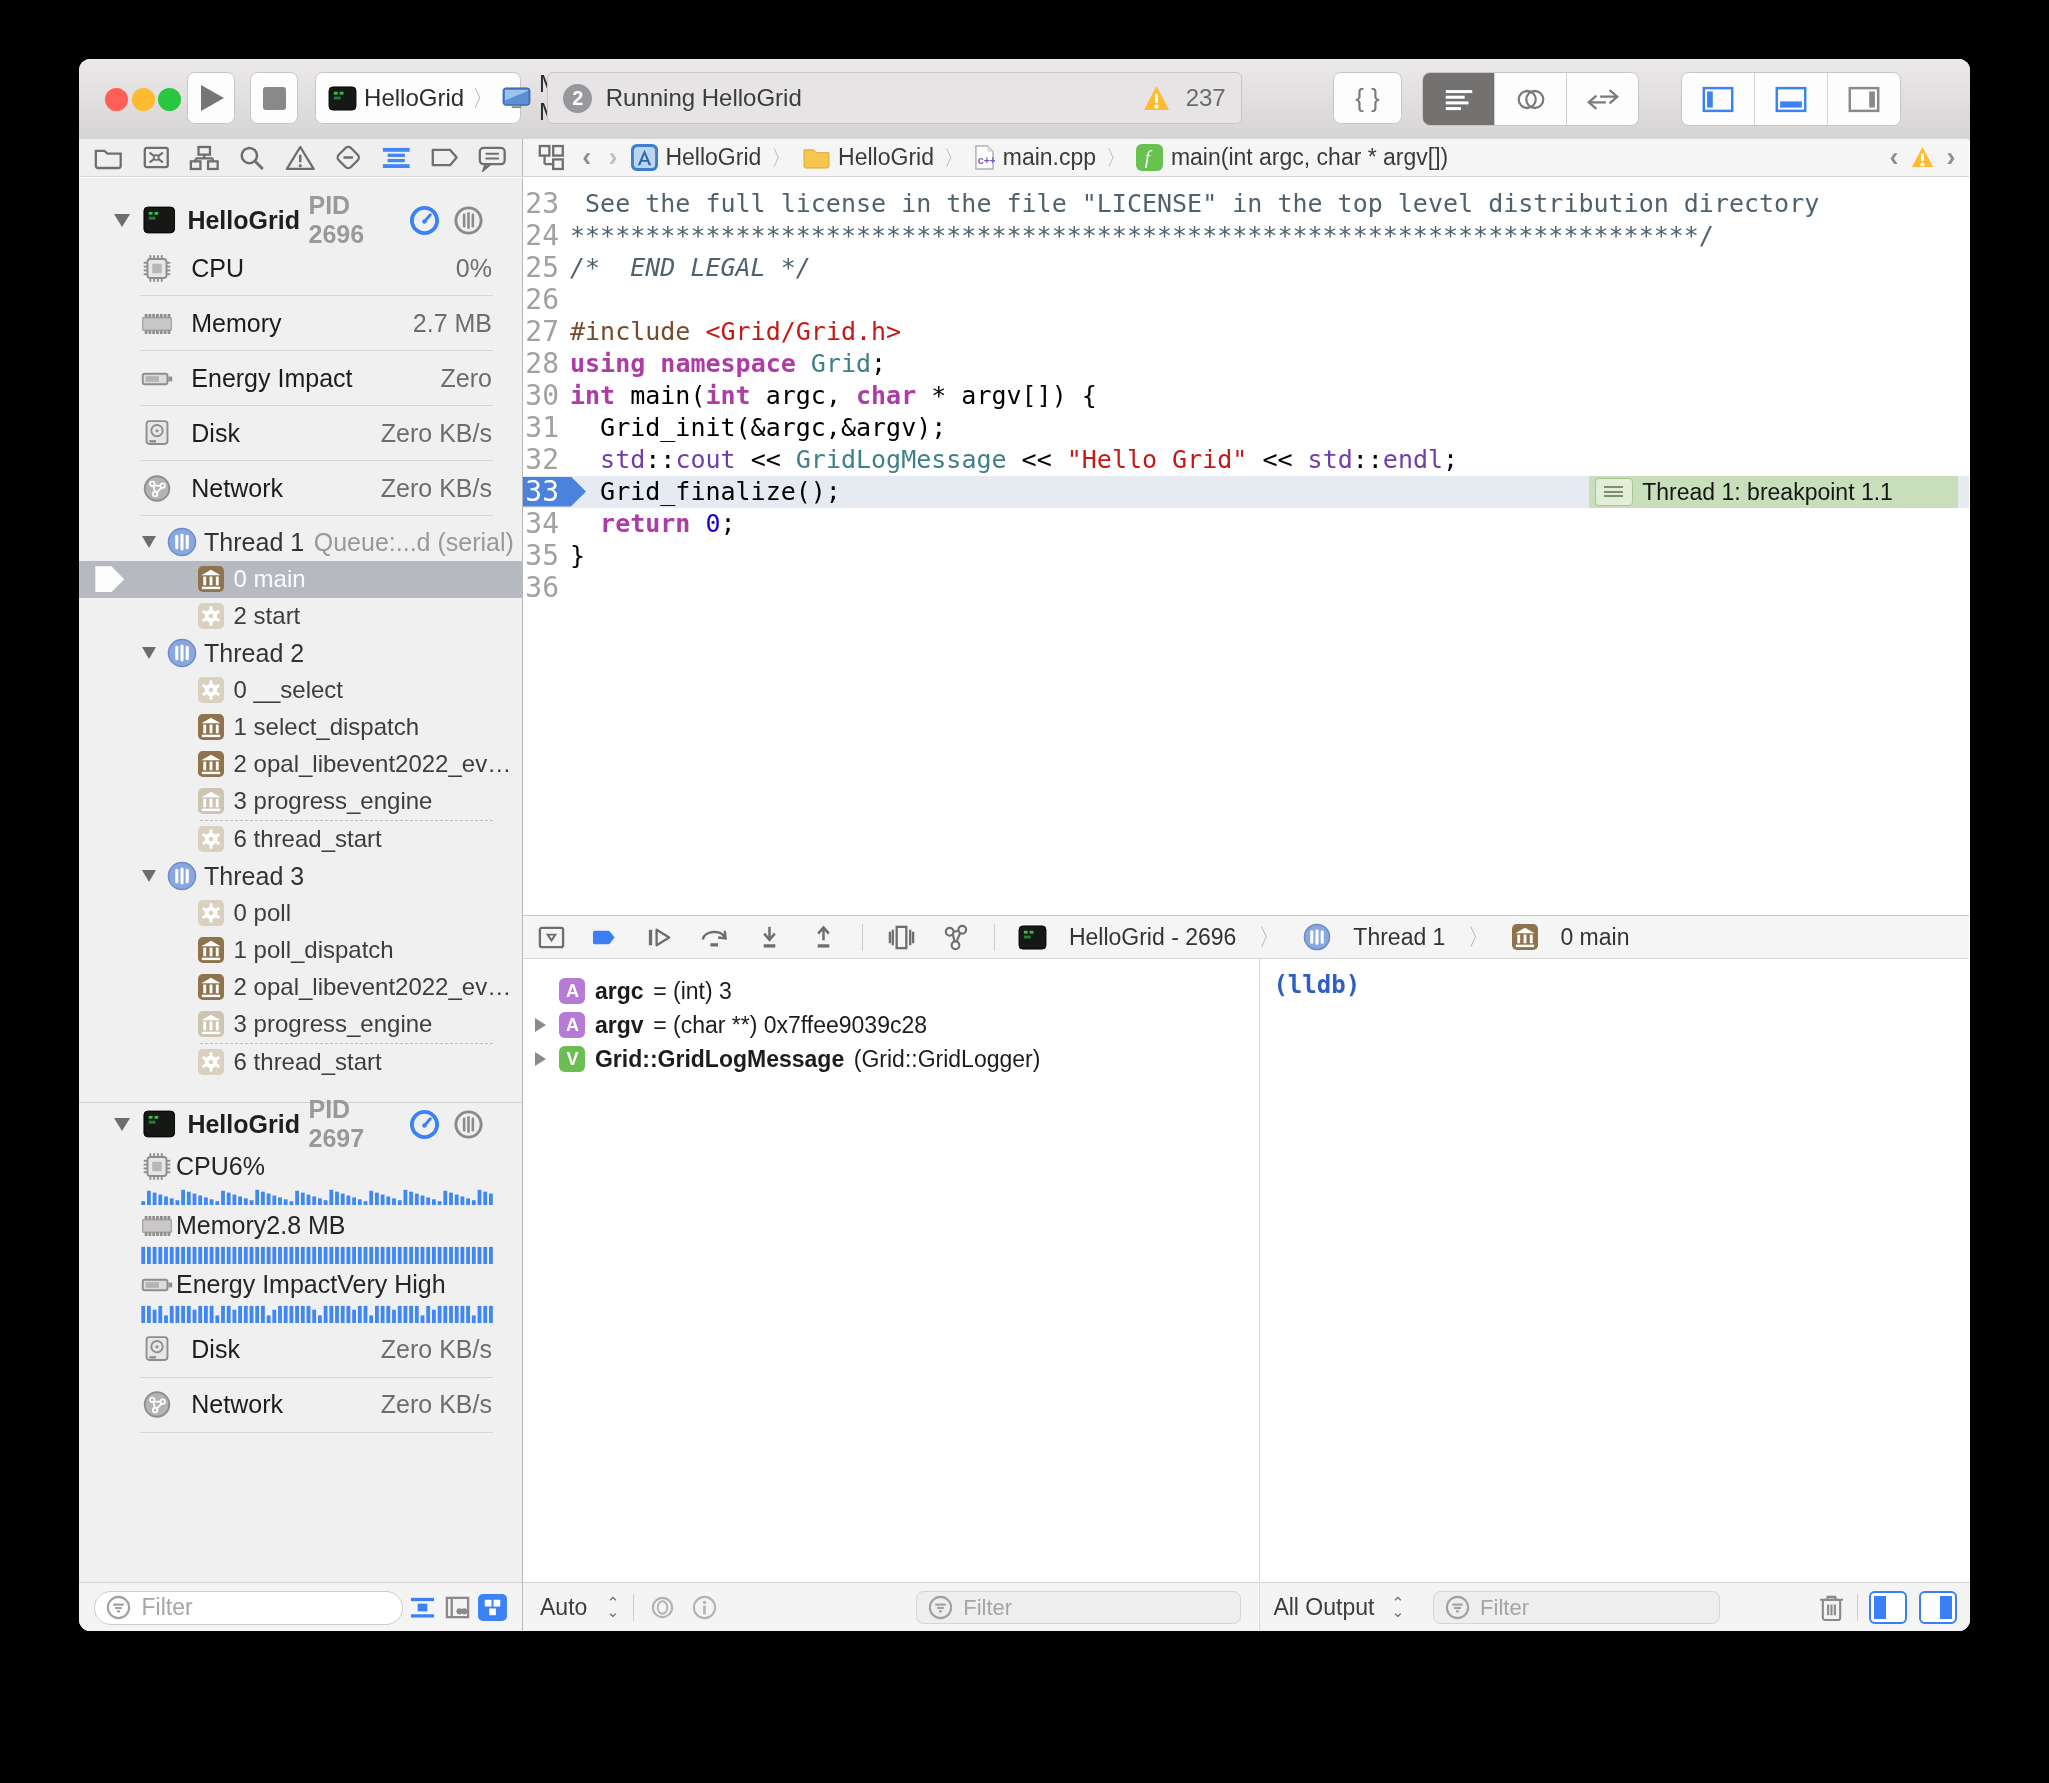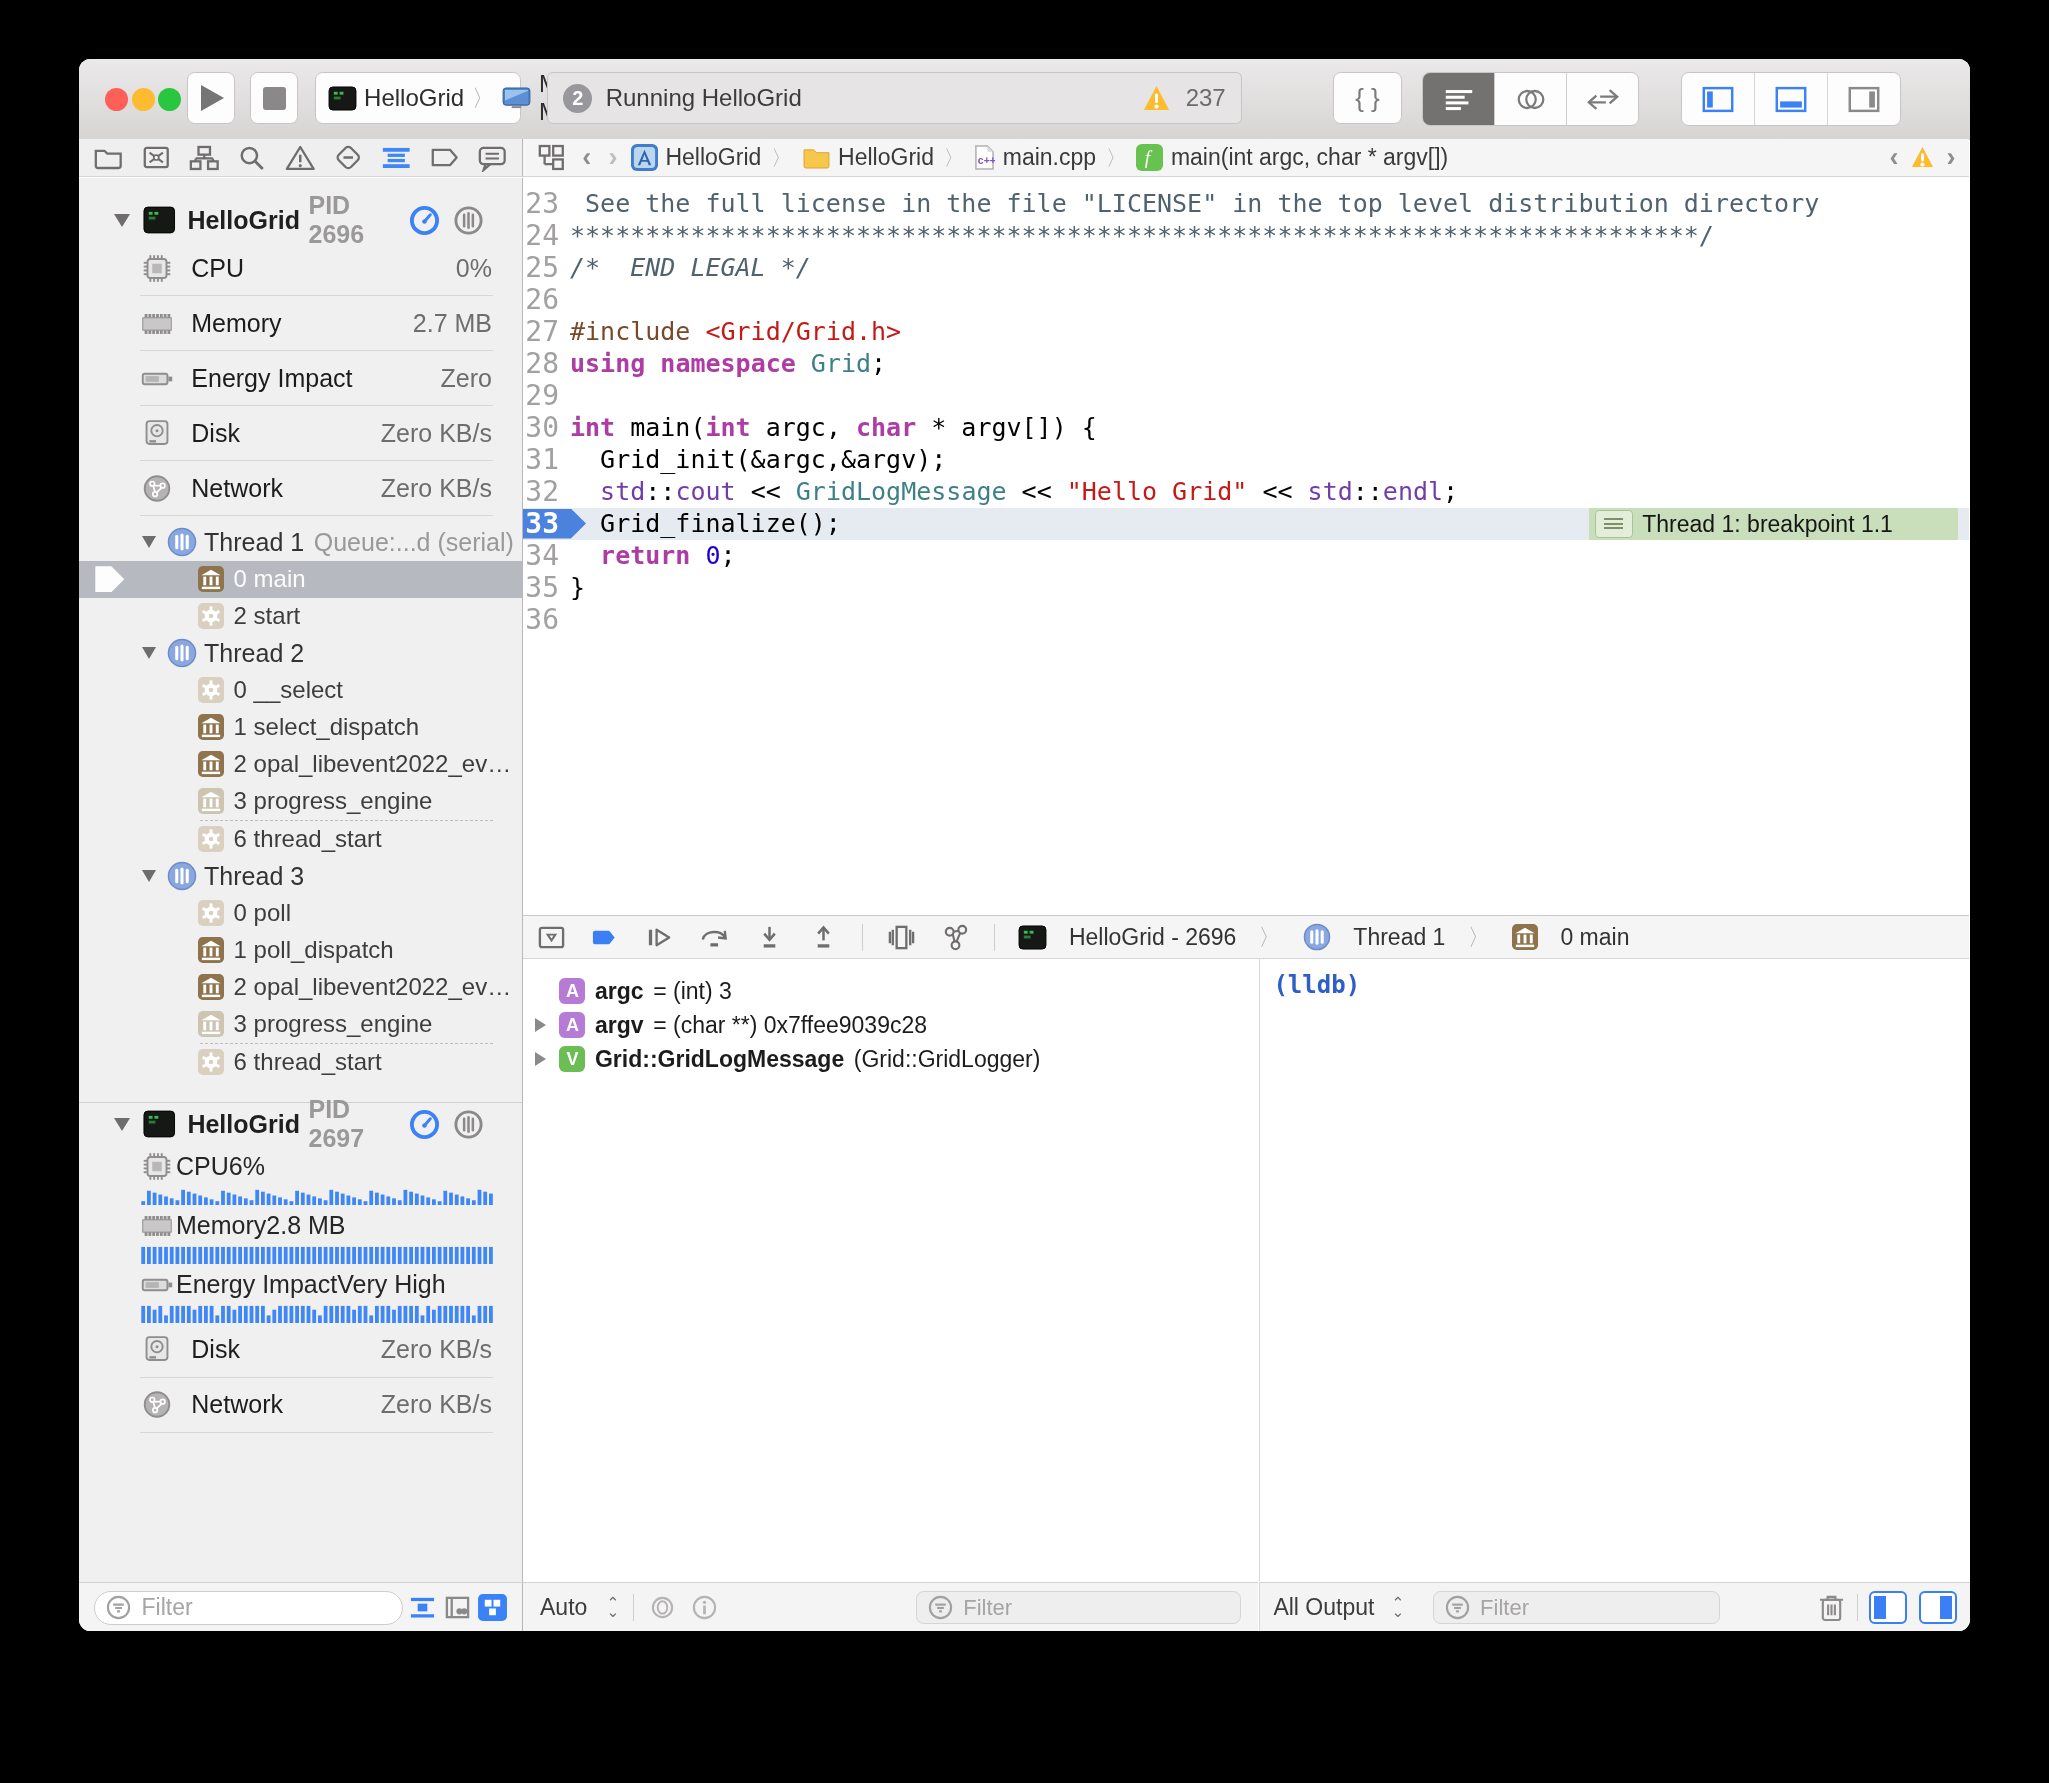--- a/index.html
+++ b/index.html
@@ -76,21 +76,21 @@
   .sbtn{width:29px;height:29px;display:flex;align-items:center;justify-content:center;}
   
   .codewrap{position:absolute;left:444px;top:119px;width:1446px;height:738px;background:#fff;overflow:hidden;
             font-family:"DejaVu Sans Mono",monospace;font-size:25px;padding-top:9.6px;box-sizing:border-box;}
   .cl{position:relative;height:32px;line-height:32px;white-space:pre;}
   .cl .num{position:absolute;left:0;top:0;width:36px;text-align:right;color:#a2a0a0;font-size:28px;}
   .cl .ct{position:absolute;left:47px;top:0;}
   .cl.bp{background:#e6ebf1;}
   .bpmark{position:absolute;left:0;top:1px;width:63px;height:30px;background:#4a82dd;
           clip-path:polygon(0 0,76% 0,100% 50%,76% 100%,0 100%);}
-  .cl.bp .num{color:#fff;z-index:2;font-weight:bold;}
+  .cl.bp .num{color:#fff;z-index:2;font-weight:normal;}
   .anno{position:absolute;left:1066px;top:0;width:369px;height:32px;background:#c9debb;display:flex;align-items:center;
         gap:9.6px;padding-left:5.7px;box-sizing:border-box;font-family:"Liberation Sans",sans-serif;font-size:23px;color:#161616;}
   .annobtn{width:36px;height:26px;background:#e2eed8;border:1px solid #a9c493;border-radius:3.8px;
            display:flex;flex-direction:column;justify-content:center;gap:2.9px;align-items:center;}
   .annobtn i{display:block;width:19px;height:1.9px;background:#7e8f6e;}
   .c-com{color:#50626d;} .c-comi{color:#50626d;font-style:italic;}
   .c-pre{color:#78492a;} .c-str{color:#c41a16;} .c-kw{color:#ad3da4;font-weight:bold;}
   .c-typ{color:#3e8087;} .c-typ2{color:#3e8087;} .c-std{color:#703daa;} .c-num{color:#1c00cf;} .c-pln{color:#000;}
   
   .debugbar{position:absolute;left:444px;top:856px;width:1446px;height:44px;background:#f6f5f5;
@@ -1102,22 +1102,20 @@
       <span class="num">24</span><span class="ct"><span class="c-com">***************************************************************************/</span></span></div>
         <div class="cl">
       <span class="num">25</span><span class="ct"><span class="c-comi">/*  END LEGAL */</span></span></div>
         <div class="cl">
       <span class="num">26</span><span class="ct"></span></div>
         <div class="cl">
       <span class="num">27</span><span class="ct"><span class="c-pre">#include </span><span class="c-str">&lt;Grid/Grid.h&gt;</span></span></div>
         <div class="cl">
       <span class="num">28</span><span class="ct"><span class="c-kw">using</span><span class="c-pln"> </span><span class="c-kw">namespace</span><span class="c-pln"> </span><span class="c-typ">Grid</span><span class="c-pln">;</span></span></div>
         <div class="cl">
-      <span class="num">29</span><span class="ct"></span></div>
-        <div class="cl">
       <span class="num">30</span><span class="ct"><span class="c-kw">int</span><span class="c-pln"> main(</span><span class="c-kw">int</span><span class="c-pln"> argc, </span><span class="c-kw">char</span><span class="c-pln"> * argv[]) {</span></span></div>
         <div class="cl">
       <span class="num">31</span><span class="ct"><span class="c-pln">  Grid_init(&amp;argc,&amp;argv);</span></span></div>
         <div class="cl">
       <span class="num">32</span><span class="ct"><span class="c-pln">  </span><span class="c-std">std</span><span class="c-pln">::</span><span class="c-std">cout</span><span class="c-pln"> &lt;&lt; </span><span class="c-typ2">GridLogMessage</span><span class="c-pln"> &lt;&lt; </span><span class="c-str">"Hello Grid"</span><span class="c-pln"> &lt;&lt; </span><span class="c-std">std</span><span class="c-pln">::</span><span class="c-std">endl</span><span class="c-pln">;</span></span></div>
         <div class="cl bp">
       <span class="bpmark"></span>
       <span class="num">33</span><span class="ct"><span class="c-pln">  Grid_finalize();</span></span>
       <span class="anno">
         <span class="annobtn"><i></i><i></i><i></i></span>

